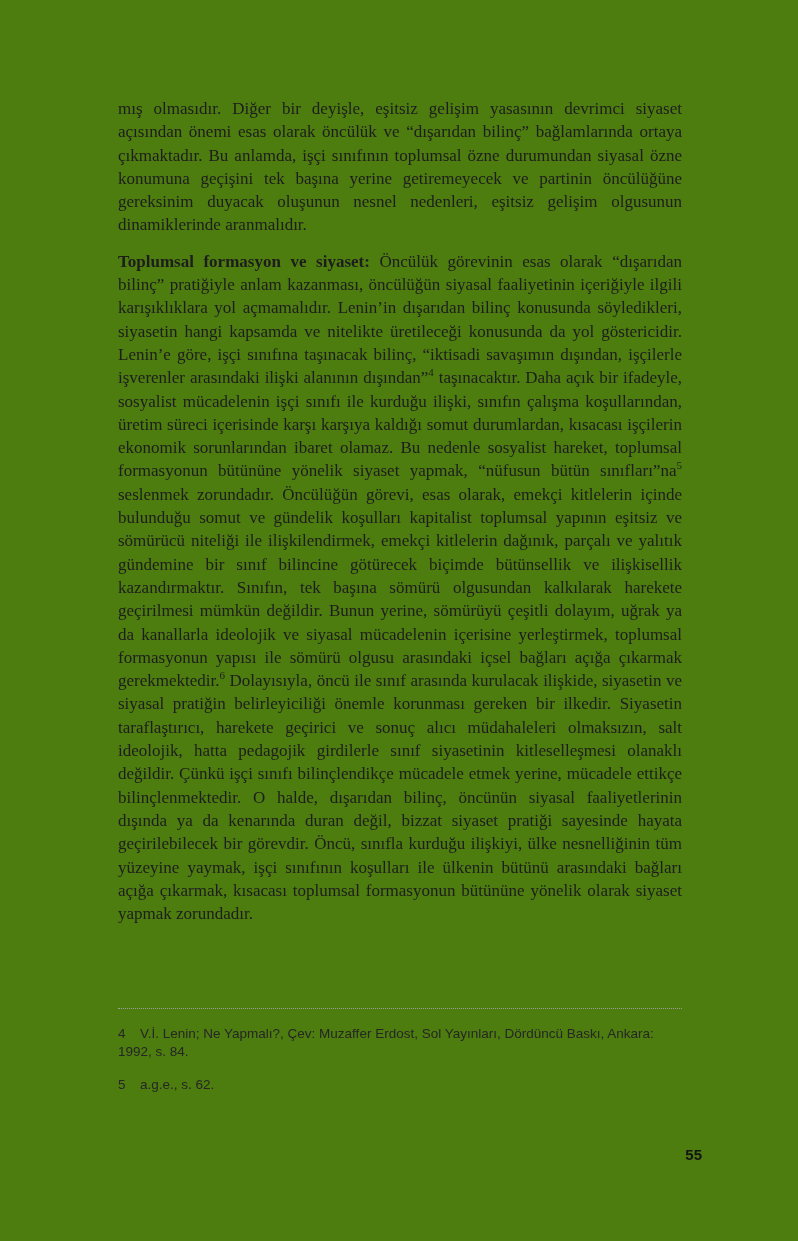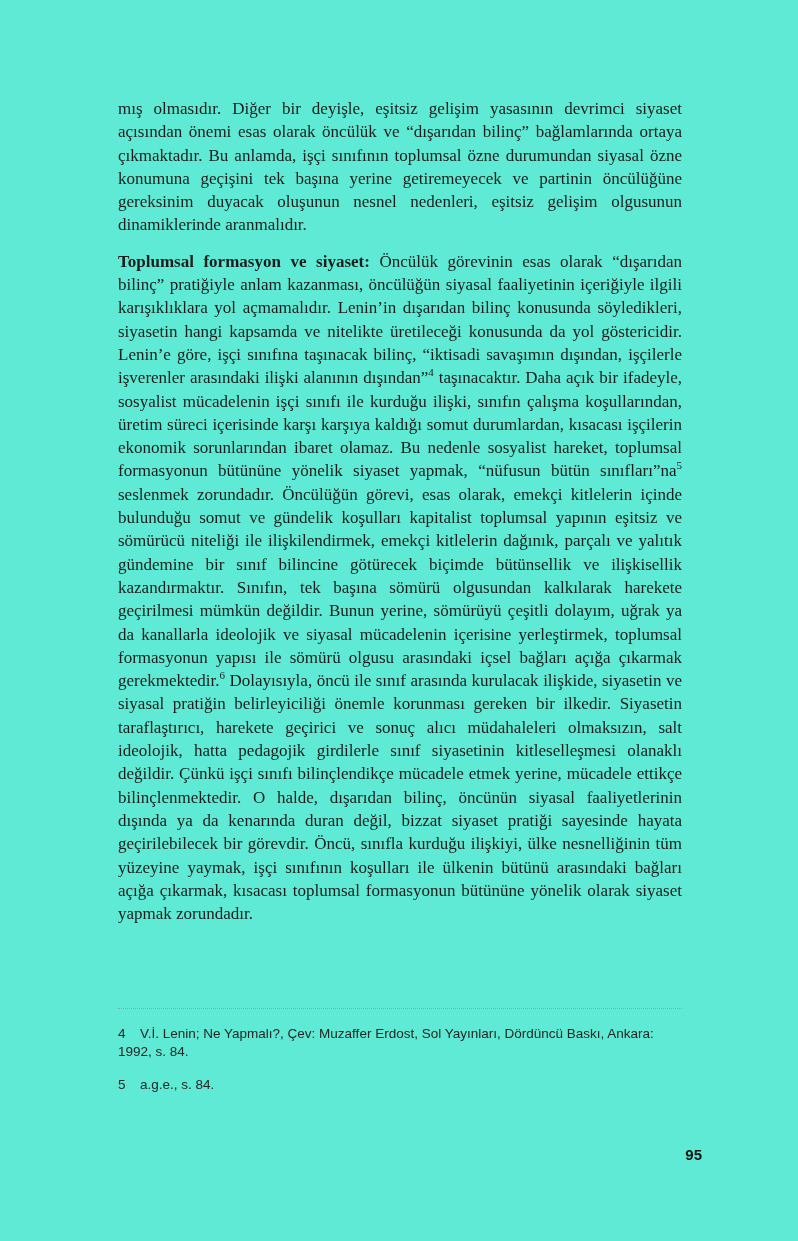--- a/index.html
+++ b/index.html
@@ -9,21 +9,21 @@
   body {
     width: 798px;
     height: 1241px;
     background: #fdfdfb;
     position: relative;
     overflow: hidden;
   }
   .page {
     position: absolute;
     inset: 0;
-    background: #5eead4;
+    background: #4d7c0f;
   }
   .body-text {
     position: absolute;
     left: 118px;
     top: 97px;
     width: 564px;
     font-family: "Liberation Serif", serif;
     font-size: 17px;
     line-height: 23.3px;
     color: #1d1d1d;
@@ -82,19 +82,19 @@
 
   <div class="body-text" id="paragraphs">
       <p class="para"><span>mış olmasıdır. Diğer bir deyişle, eşitsiz gelişim yasasının devrimci siyaset açısından önemi esas olarak öncülük ve “dışarıdan bilinç” bağlamlarında ortaya çıkmaktadır. Bu anlamda, işçi sınıfının toplumsal özne durumundan siyasal özne konumuna geçişini tek başına yerine getiremeyecek ve partinin öncülüğüne gereksinim duyacak oluşunun nesnel nedenleri, eşitsiz gelişim olgusunun dinamiklerinde aranmalıdır.</span></p>
       <p class="para"><b>Toplumsal formasyon ve siyaset:</b><span> Öncülük görevinin esas olarak “dışarıdan bilinç” pratiğiyle anlam kazanması, öncülüğün siyasal faaliyetinin içeriğiyle ilgili karışıklıklara yol açmamalıdır. Lenin’in dışarıdan bilinç konusunda söyledikleri, siyasetin hangi kapsamda ve nitelikte üretileceği konusunda da yol göstericidir. Lenin’e göre, işçi sınıfına taşınacak bilinç, “iktisadi savaşımın dışından, işçilerle işverenler arasındaki ilişki alanının dışından”</span><sup>4</sup><span> taşınacaktır. Daha açık bir ifadeyle, sosyalist mücadelenin işçi sınıfı ile kurduğu ilişki, sınıfın çalışma koşullarından, üretim süreci içerisinde karşı karşıya kaldığı somut durumlardan, kısacası işçilerin ekonomik sorunlarından ibaret olamaz. Bu nedenle sosyalist hareket, toplumsal formasyonun bütününe yönelik siyaset yapmak, “nüfusun bütün sınıfları”na</span><sup>5</sup><span> seslenmek zorundadır. Öncülüğün görevi, esas olarak, emekçi kitlelerin içinde bulunduğu somut ve gündelik koşulları kapitalist toplumsal yapının eşitsiz ve sömürücü niteliği ile ilişkilendirmek, emekçi kitlelerin dağınık, parçalı ve yalıtık gündemine bir sınıf bilincine götürecek biçimde bütünsellik ve ilişkisellik kazandırmaktır. Sınıfın, tek başına sömürü olgusundan kalkılarak harekete geçirilmesi mümkün değildir. Bunun yerine, sömürüyü çeşitli dolayım, uğrak ya da kanallarla ideolojik ve siyasal mücadelenin içerisine yerleştirmek, toplumsal formasyonun yapısı ile sömürü olgusu arasındaki içsel bağları açığa çıkarmak gerekmektedir.</span><sup>6</sup><span> Dolayısıyla, öncü ile sınıf arasında kurulacak ilişkide, siyasetin ve siyasal pratiğin belirleyiciliği önemle korunması gereken bir ilkedir. Siyasetin taraflaştırıcı, harekete geçirici ve sonuç alıcı müdahaleleri olmaksızın, salt ideolojik, hatta pedagojik girdilerle sınıf siyasetinin kitleselleşmesi olanaklı değildir. Çünkü işçi sınıfı bilinçlendikçe mücadele etmek yerine, mücadele ettikçe bilinçlenmektedir. O halde, dışarıdan bilinç, öncünün siyasal faaliyetlerinin dışında ya da kenarında duran değil, bizzat siyaset pratiği sayesinde hayata geçirilebilecek bir görevdir. Öncü, sınıfla kurduğu ilişkiyi, ülke nesnelliğinin tüm yüzeyine yaymak, işçi sınıfının koşulları ile ülkenin bütünü arasındaki bağları açığa çıkarmak, kısacası toplumsal formasyonun bütününe yönelik olarak siyaset yapmak zorundadır.</span></p>
     </div>
 
   <div class="footnote-block">
     <div class="fn-rule"></div>
     <div id="footnotes">
         <p class="footnote"><span class="fn-marker">4</span><span>V.İ. Lenin; Ne Yapmalı?, Çev: Muzaffer Erdost, Sol Yayınları, Dördüncü Baskı, Ankara: 1992, s. 84.</span></p>
-        <p class="footnote"><span class="fn-marker">5</span><span>a.g.e., s. 84.</span></p>
+        <p class="footnote"><span class="fn-marker">5</span><span>a.g.e., s. 62.</span></p>
       </div>
   </div>
 
-  <div class="page-number">95</div>
+  <div class="page-number">55</div>
 
 </div>
 
 </body></html>

